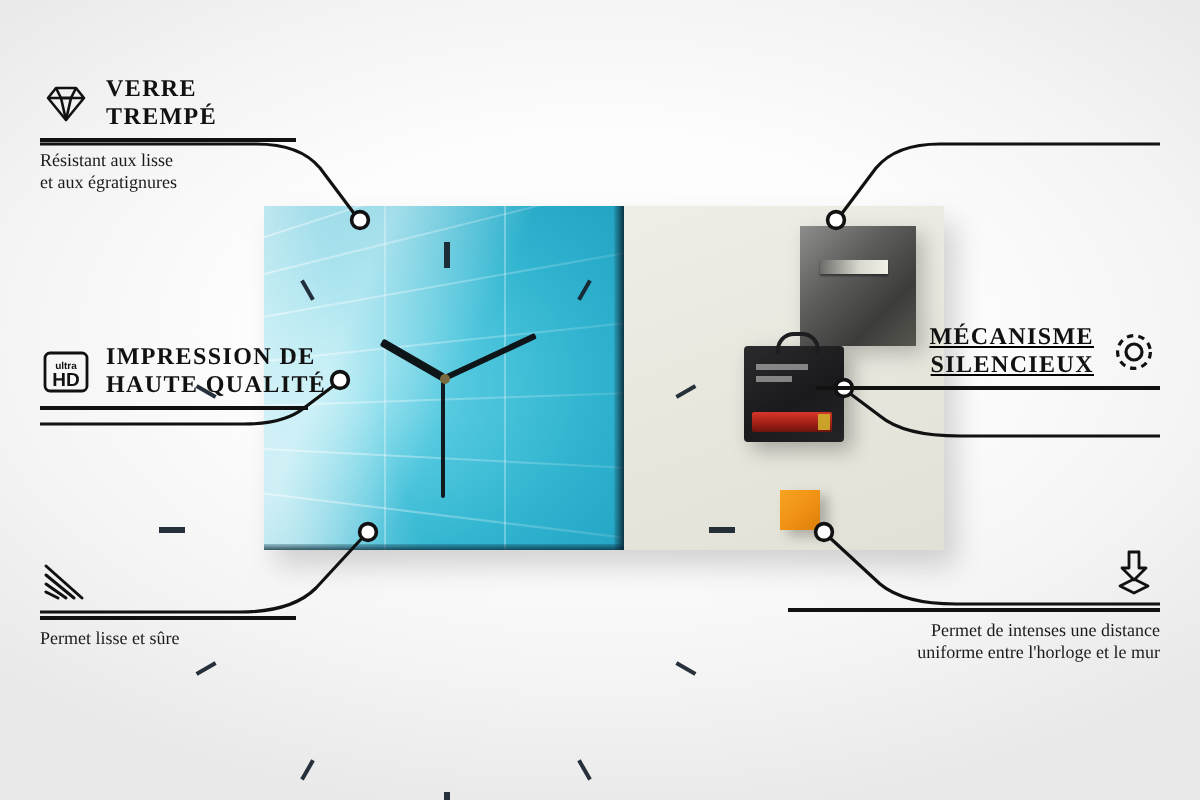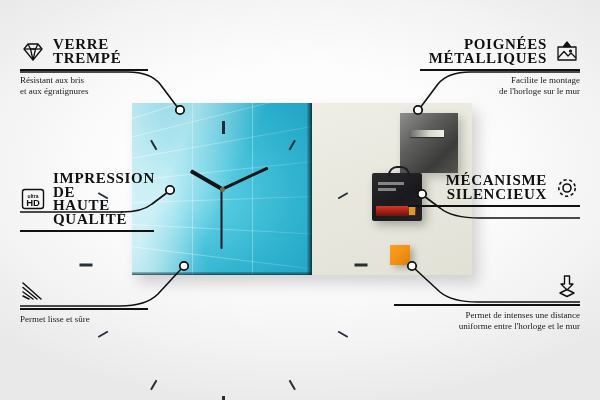--- a/index.html
+++ b/index.html
@@ -247,21 +247,21 @@
   }
   .callout .head {
     display: flex;
     align-items: center;
     gap: 7px;
   }
   .callout.right .head {
     justify-content: flex-end;
   }
   .callout .title {
-    font-size: 15px;
+    font-size: 12px;
     font-weight: bold;
     letter-spacing: 0.7px;
     line-height: 13.5px;
     color: #111111;
     text-transform: uppercase;
     white-space: pre-line;
   }
   .callout.left .title { text-align: left; }
   .callout.right .title { text-align: right; }
   .callout .rule {
@@ -388,21 +388,21 @@
             <path d="M8,3 L10.5,8 L13,19"></path>
             <path d="M18,3 L15.5,8 L13,19"></path>
             <path d="M10.5,8 L15.5,8"></path>
           </g>
         </svg>
       </span>
       <span class="title">VERRE
 TREMPÉ</span>
     </div>
     <div class="rule" style="width:128px;"></div>
-    <div class="desc">Résistant aux bris
+    <div class="desc">Résistant aux lisse
 et aux égratignures</div>
   </div>
 
   <div class="callout left" style="left:20px; top:172px; width:150px;">
     <div class="head">
       <span class="icon-box">
         <svg width="26" height="24" viewBox="0 0 26 24">
           <rect x="2.5" y="2.5" width="21" height="19" rx="2.5" fill="none" stroke="#111" stroke-width="1.4"></rect>
           <text x="13" y="10.5" font-family="Liberation Sans, sans-serif" font-size="5" font-weight="bold" fill="#111" text-anchor="middle">ultra</text>
           <text x="13" y="19" font-family="Liberation Sans, sans-serif" font-size="9.5" font-weight="bold" fill="#111" text-anchor="middle">HD</text>
@@ -424,41 +424,22 @@
             <line x1="3" y1="12" x2="13" y2="19"></line>
             <line x1="3" y1="16" x2="9" y2="19"></line>
           </g>
         </svg>
       </span>
     </div>
     <div class="rule" style="width:128px;"></div>
     <div class="desc">Permet lisse et sûre</div>
   </div>
 
-  <div class="callout right" style="right:20px; top:38px; width:160px;">
-    <div class="head">
-      <span class="title">POIGNÉES
-MÉTALLIQUES</span>
-      <span class="icon-box">
-        <svg width="26" height="24" viewBox="0 0 26 24">
-          <g fill="none" stroke="#111" stroke-width="1.3" stroke-linejoin="round">
-            <path d="M13,2 L9.5,6.5 L16.5,6.5 Z" fill="#111"></path>
-            <rect x="4" y="7" width="18" height="13"></rect>
-            <path d="M4,18 L10,11.5 L14,16 L17,13 L22,18"></path>
-            <circle cx="16.5" cy="11" r="1.6" fill="#111" stroke="none"></circle>
-          </g>
-        </svg>
-      </span>
-    </div>
-    <div class="rule" style="width:160px; margin-left:auto;"></div>
-    <div class="desc">Facilite le montage
-de l'horloge sur le mur</div>
-  </div>
-
-  <div class="callout right" style="right:20px; top:174px; width:172px;">
+
+  <div class="callout right" style="right:20px; top:162px; width:172px;text-decoration:underline;">
     <div class="head">
       <span class="title">MÉCANISME
 SILENCIEUX</span>
       <span class="icon-box">
         <svg width="26" height="26" viewBox="0 0 26 26">
           <g fill="none" stroke="#111" stroke-width="1.6">
             <circle cx="13" cy="13" r="4"></circle>
             <circle cx="13" cy="13" r="8.2" stroke-dasharray="3.2 2.6"></circle>
           </g>
         </svg>

